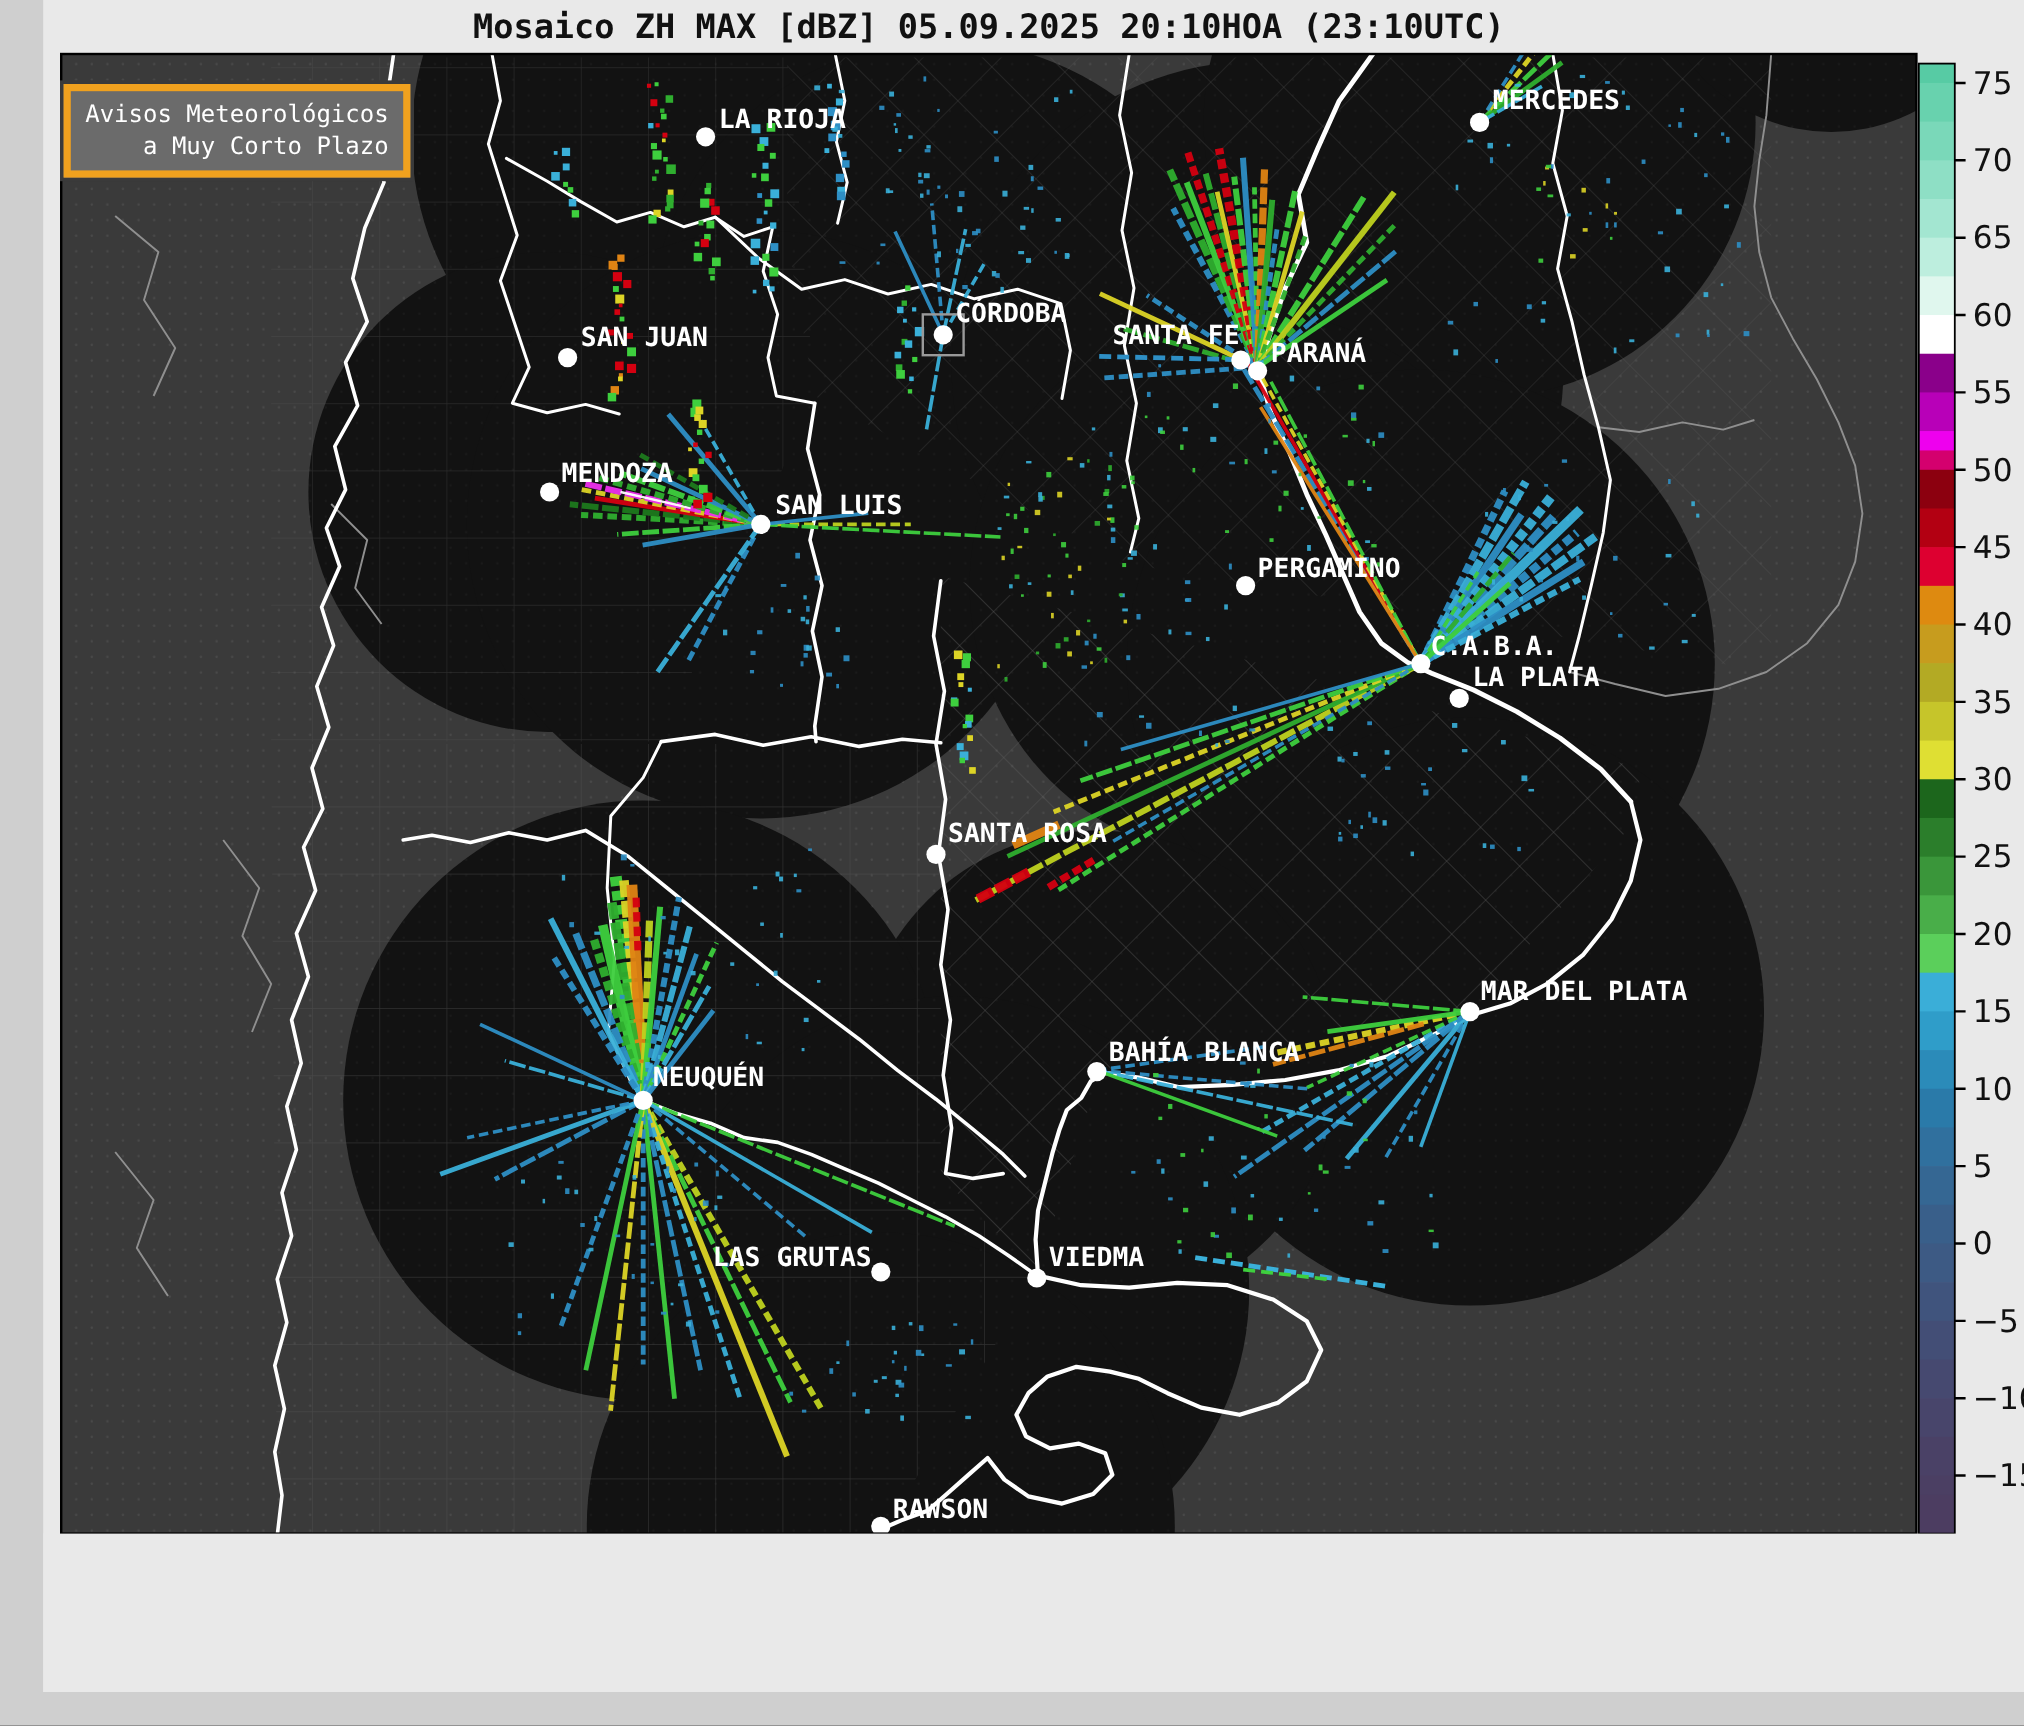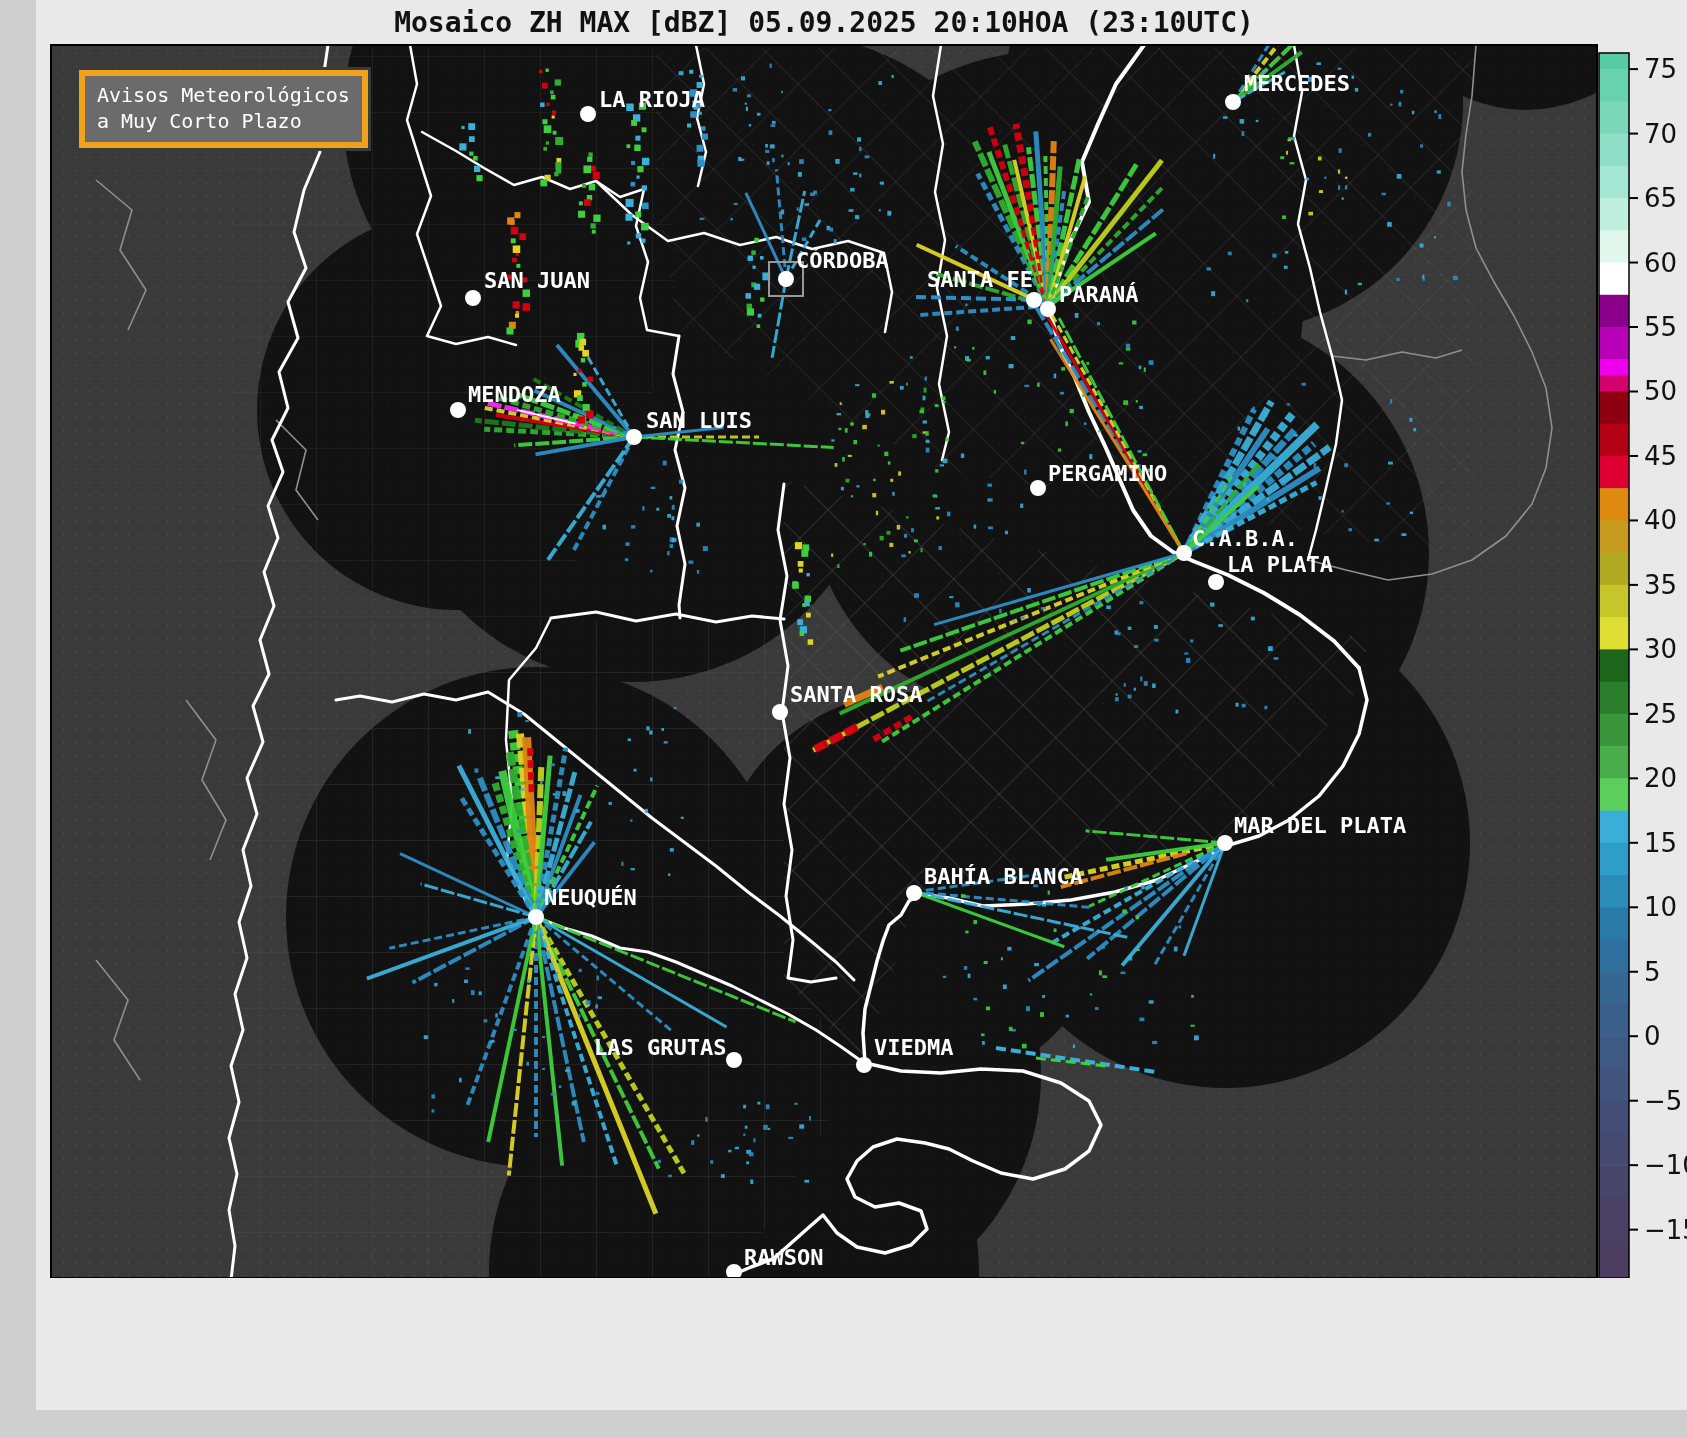--- a/index.html
+++ b/index.html
@@ -1,23 +1,23 @@
 <!DOCTYPE html>
 <html><head>
 <meta charset="utf-8">
 <style>
   html,body{margin:0;padding:0;background:#cfcfcf;}
   #stage{position:relative;width:1687px;height:1410px;background:#e9e9e9;overflow:hidden;
          font-family:"DejaVu Sans Mono",monospace;margin-left:36px;}
   #title{position:absolute;left:15px;top:6px;width:1546px;text-align:center;
          font-size:28px;font-weight:bold;color:#111;letter-spacing:0px;}
   #mapwrap{position:absolute;left:0;top:0;}
-  #warnbox{position:absolute;left:43px;top:70px;background:#6b6b6b;border:6px solid #f0a11e;
+  #warnbox{position:absolute;left:17px;top:70px;background:#6b6b6b;border:6px solid #f0a11e;
            box-shadow:0 0 0 3px #3a3a3a;padding:6px 12px 8px 12px;color:#fff;
-           font-size:20px;line-height:26px;white-space:pre;}
+           font-size:20px;line-height:26px;white-space:pre;text-align:right;}
   #footer{position:absolute;left:0;top:1278px;width:1687px;height:160px;background:#e9e9e9;}
 </style>
 </head>
 <body>
 
 <div id="stage">
 
   <div id="title">Mosaico ZH MAX [dBZ] 05.09.2025 20:10HOA (23:10UTC)</div>
 
   <div id="mapwrap">

